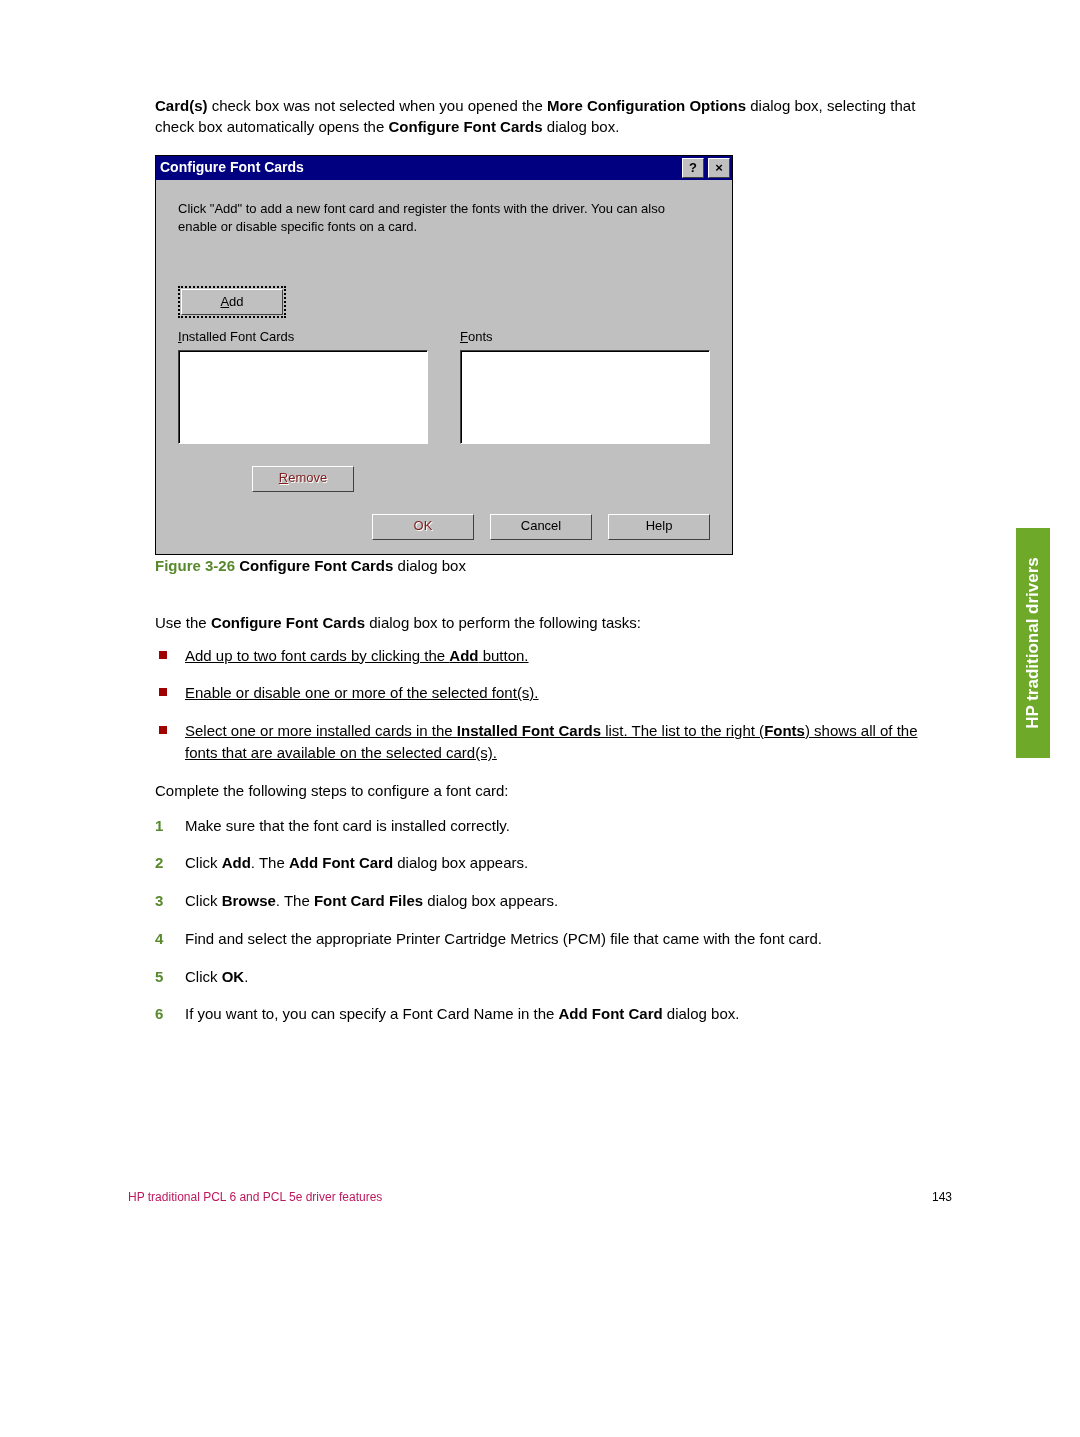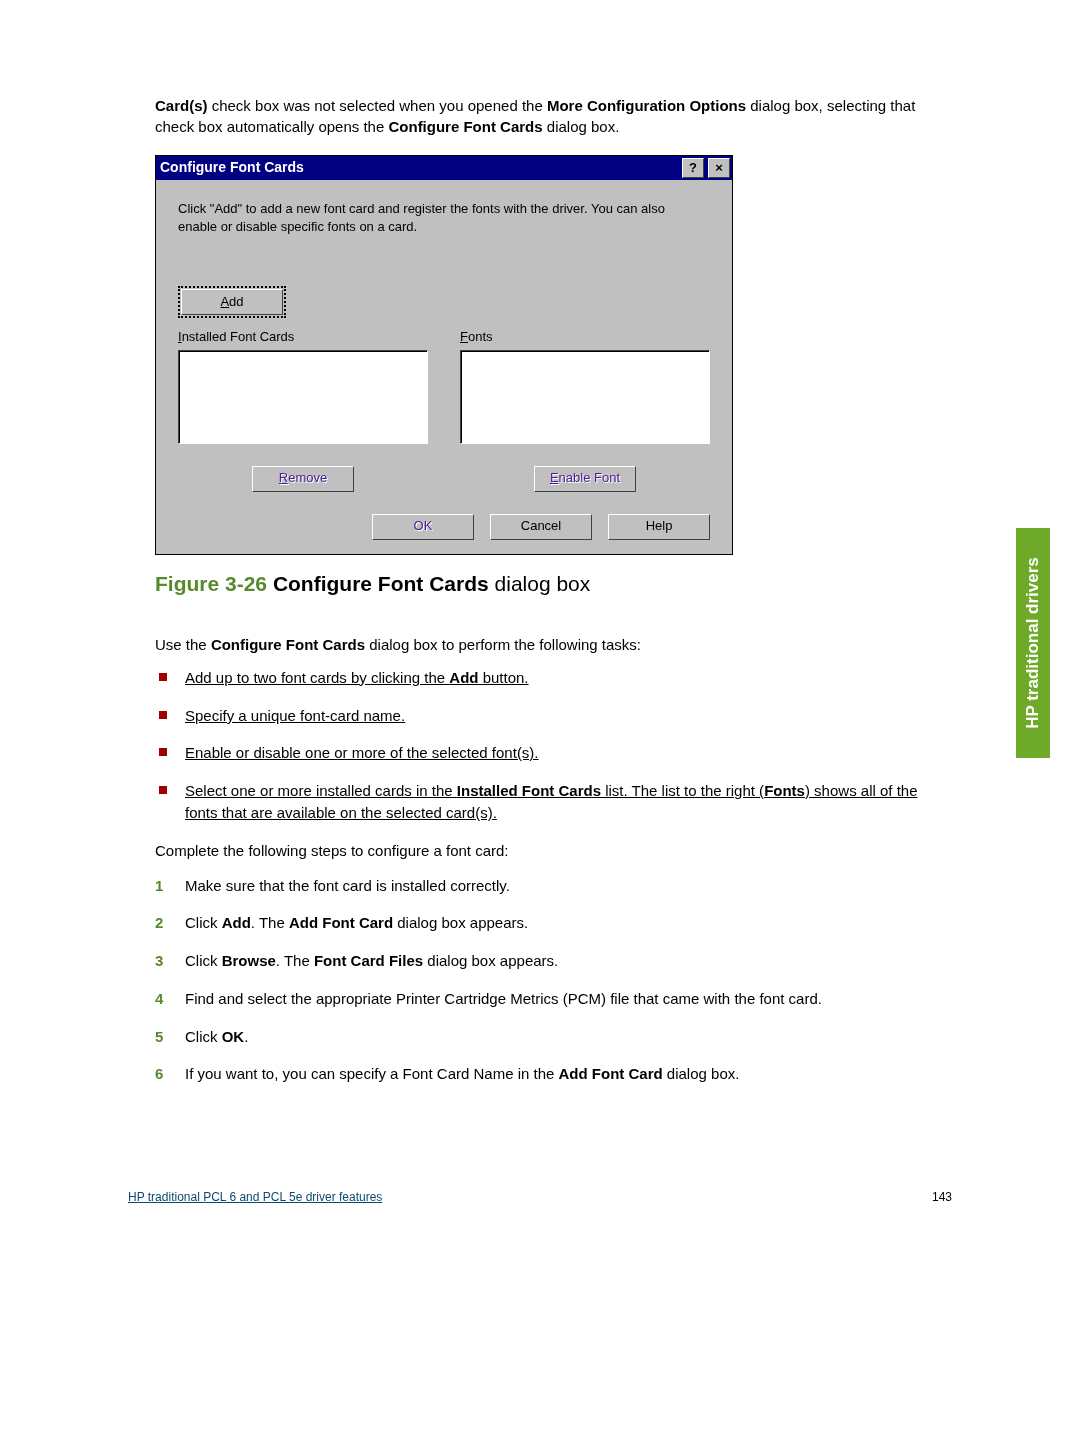--- a/index.html
+++ b/index.html
@@ -92,21 +92,21 @@
     height: 24px;
     background: #c0c0c0;
     border-top: 1px solid #fff;
     border-left: 1px solid #fff;
     border-right: 1px solid #404040;
     border-bottom: 1px solid #404040;
     font-family: "MS Sans Serif", Tahoma, Arial, sans-serif;
     font-size: 13px;
     color: #000;
   }
-  .win-button.disabled { color: #4c1d95; text-shadow: 1px 1px 0 #fff; }
+  .win-button.disabled { color: #7f1d1d; text-shadow: 1px 1px 0 #fff; }
   .two-col {
     display: flex;
     gap: 32px;
     margin-top: 4px;
   }
   .col { flex: 1; display: flex; flex-direction: column; }
   .col-label { margin-bottom: 3px; }
   .underline-first::first-letter { text-decoration: underline; }
   .listbox {
     background: #fff;
@@ -124,22 +124,21 @@
   }
   .dialog-footer {
     display: flex;
     justify-content: flex-end;
     gap: 16px;
     padding: 10px 22px 14px 22px;
   }
 
   
   .fig-caption {
-    margin-top: 14px;
-    font-size: 21px;
+    font-size: 15px;
   }
   .fig-prefix { color: #58892d; font-weight: bold; }
 
   
   .lead-text { margin-top: 36px; }
   ul.boxlist {
     list-style: none;
     padding: 0;
     margin: 12px 0 0 0;
   }
@@ -204,22 +203,21 @@
     font-weight: bold;
     font-size: 17px;
   }
 
   
   .page-footer-left {
     position: absolute;
     left: 128px;
     top: 1190px;
     font-size: 12px;
-    color: #0c4a6e;
-    text-decoration: underline;
+    color: #be185d;
   }
   .page-footer-right {
     position: absolute;
     right: 128px;
     top: 1190px;
     font-size: 12px;
     color: #000;
   }
 </style>
 </head>
@@ -261,25 +259,20 @@
             <div class="listbox"></div>
             <div class="col-btn-row">
               <span class="win-button disabled">
                 <span class="underline-first">Remove</span>
               </span>
             </div>
           </div>
           <div class="col">
             <div class="col-label underline-first">Fonts</div>
             <div class="listbox"></div>
-            <div class="col-btn-row">
-              <span class="win-button disabled">
-                <span class="underline-first">Enable Font</span>
-              </span>
-            </div>
           </div>
         </div>
       </div>
       <div class="dialog-footer">
         <span class="win-button disabled">
             <span>OK</span>
           </span>
         <span class="win-button">
             <span>Cancel</span>
           </span>
@@ -295,23 +288,20 @@
 
     <div class="lead-text">
       <span>Use the </span><span class="bold">Configure Font Cards</span><span> dialog box to perform the following tasks:</span>
     </div>
 
     <ul class="boxlist">
       <li>
         <span>Add up to two font cards by clicking the </span><span class="bold">Add</span><span> button.</span>
       </li>
       <li>
-        <span>Specify a unique font-card name.</span>
-      </li>
-      <li>
         <span>Enable or disable one or more of the selected font(s).</span>
       </li>
       <li>
         <span>Select one or more installed cards in the </span><span class="bold">Installed Font Cards</span><span> list. The list to the right (</span><span class="bold">Fonts</span><span>) shows all of the fonts that are available on the selected card(s).</span>
       </li>
     </ul>
 
     <div class="steps-lead">Complete the following steps to configure a font card:</div>
 
     <ol class="steps">

